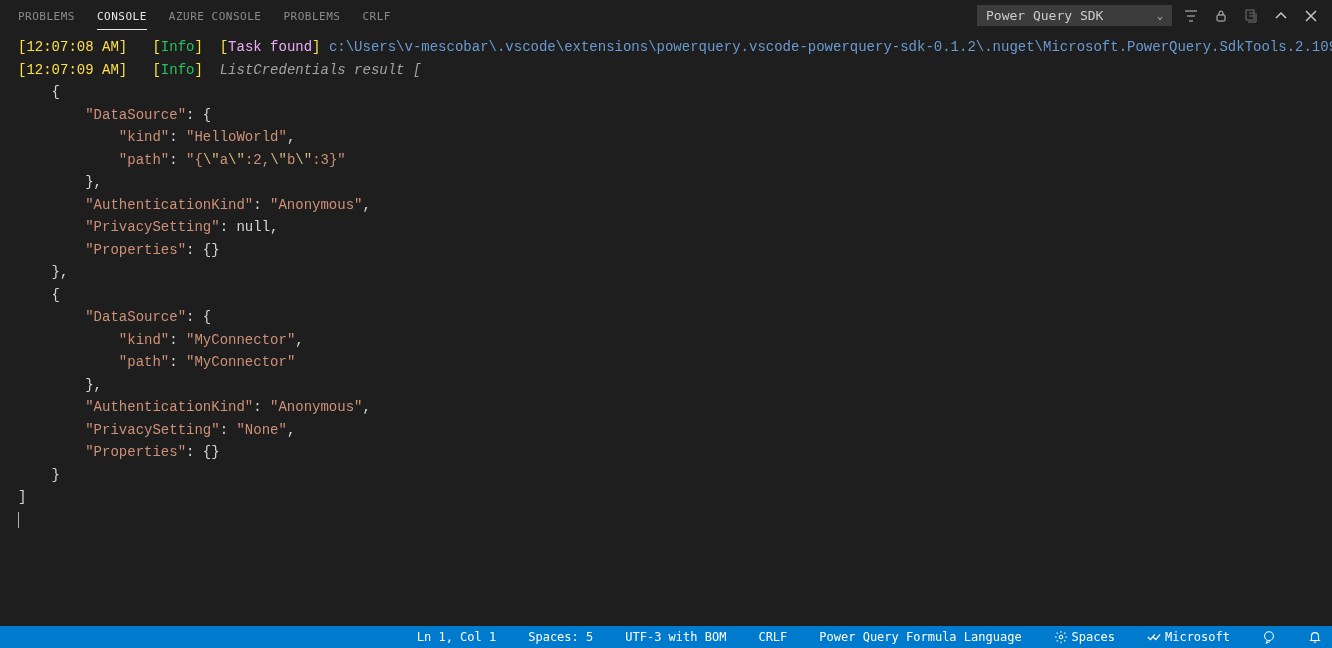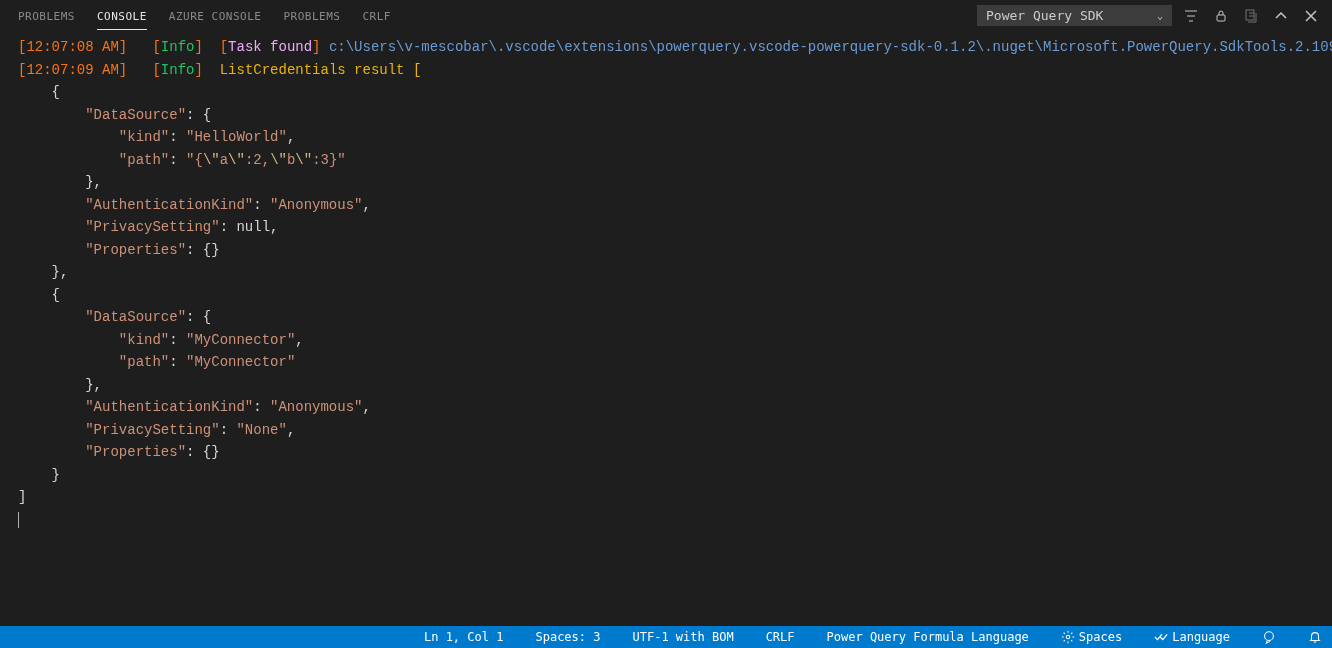--- a/index.html
+++ b/index.html
@@ -54,25 +54,25 @@
   .output-body {
     flex: 1;
     padding: 4px 18px 0 18px;
     font-family: Consolas, "Courier New", monospace;
     font-size: 14px;
     line-height: 22.5px;
     white-space: pre;
     overflow: hidden;
     color: #d6d6d6;
   }
-  .c-punc { color: #f97316; }
+  .c-punc { color: #fde047; }
   .c-info { color: #22c55e; }
   .c-task { color: #f0abfc; }
   .c-path { color: #6a9ad3; }
-  .c-cmd  { color: #eab308; }
+  .c-cmd  { color: #a3a3a3; font-style: italic; }
   .c-key  { color: #ce9178; }
   .c-str  { color: #ce9178; }
   .c-esc  { color: #d7ba7d; }
   .c-null { color: #d6d6d6; text-align: center; }
   .cursor { display:inline-block; width:1px; height:16px; background:#aeafad; vertical-align:middle;}
   .statusbar {
     height: 22px;
     background: #007acc;
     color: #ffffff;
     display: flex;
@@ -152,36 +152,36 @@
         <span class="c-key">"PrivacySetting"</span>: <span class="c-str">"None"</span>,
         <span class="c-key">"Properties"</span>: {}
     }
 ]
 <span class="cursor"></span></div>
 
 <div class="statusbar">
   <div class="sb-left"></div>
   <div class="sb-items">
     <div class="sb-item">Ln 1, Col 1</div>
-    <div class="sb-item">Spaces: 3</div>
-    <div class="sb-item">UTF-1 with BOM</div>
+    <div class="sb-item">Spaces: 5</div>
+    <div class="sb-item">UTF-3 with BOM</div>
     <div class="sb-item">CRLF</div>
     <div class="sb-item">Power Query Formula Language</div>
     <div class="sb-item">
       <svg viewBox="0 0 16 16" fill="none" stroke="#fff" stroke-width="1.2">
           <circle cx="8" cy="8" r="2"></circle>
           <path d="M8 1v2M8 13v2M1 8h2M13 8h2M3 3l1.5 1.5M11.5 11.5L13 13M3 13l1.5-1.5M11.5 4.5L13 3"></path>
         </svg>
       <span>Spaces</span>
     </div>
     <div class="sb-item">
       <svg viewBox="0 0 16 16" fill="none" stroke="#fff" stroke-width="1.5">
           <path d="M1 8l3 3 5-6M7 8l3 3 5-6"></path>
         </svg>
-      <span>Language</span>
+      <span>Microsoft</span>
     </div>
     <div class="sb-item">
       <svg viewBox="0 0 16 16" fill="none" stroke="#fff" stroke-width="1.2">
           <circle cx="8" cy="7" r="5"></circle>
           <path d="M5 7h0M8 7h0M11 7h0" stroke-width="2"></path>
           <path d="M6 12l-1 3 4-2"></path>
         </svg>
     </div>
     <div class="sb-item">
       <svg viewBox="0 0 16 16" fill="none" stroke="#fff" stroke-width="1.2">

